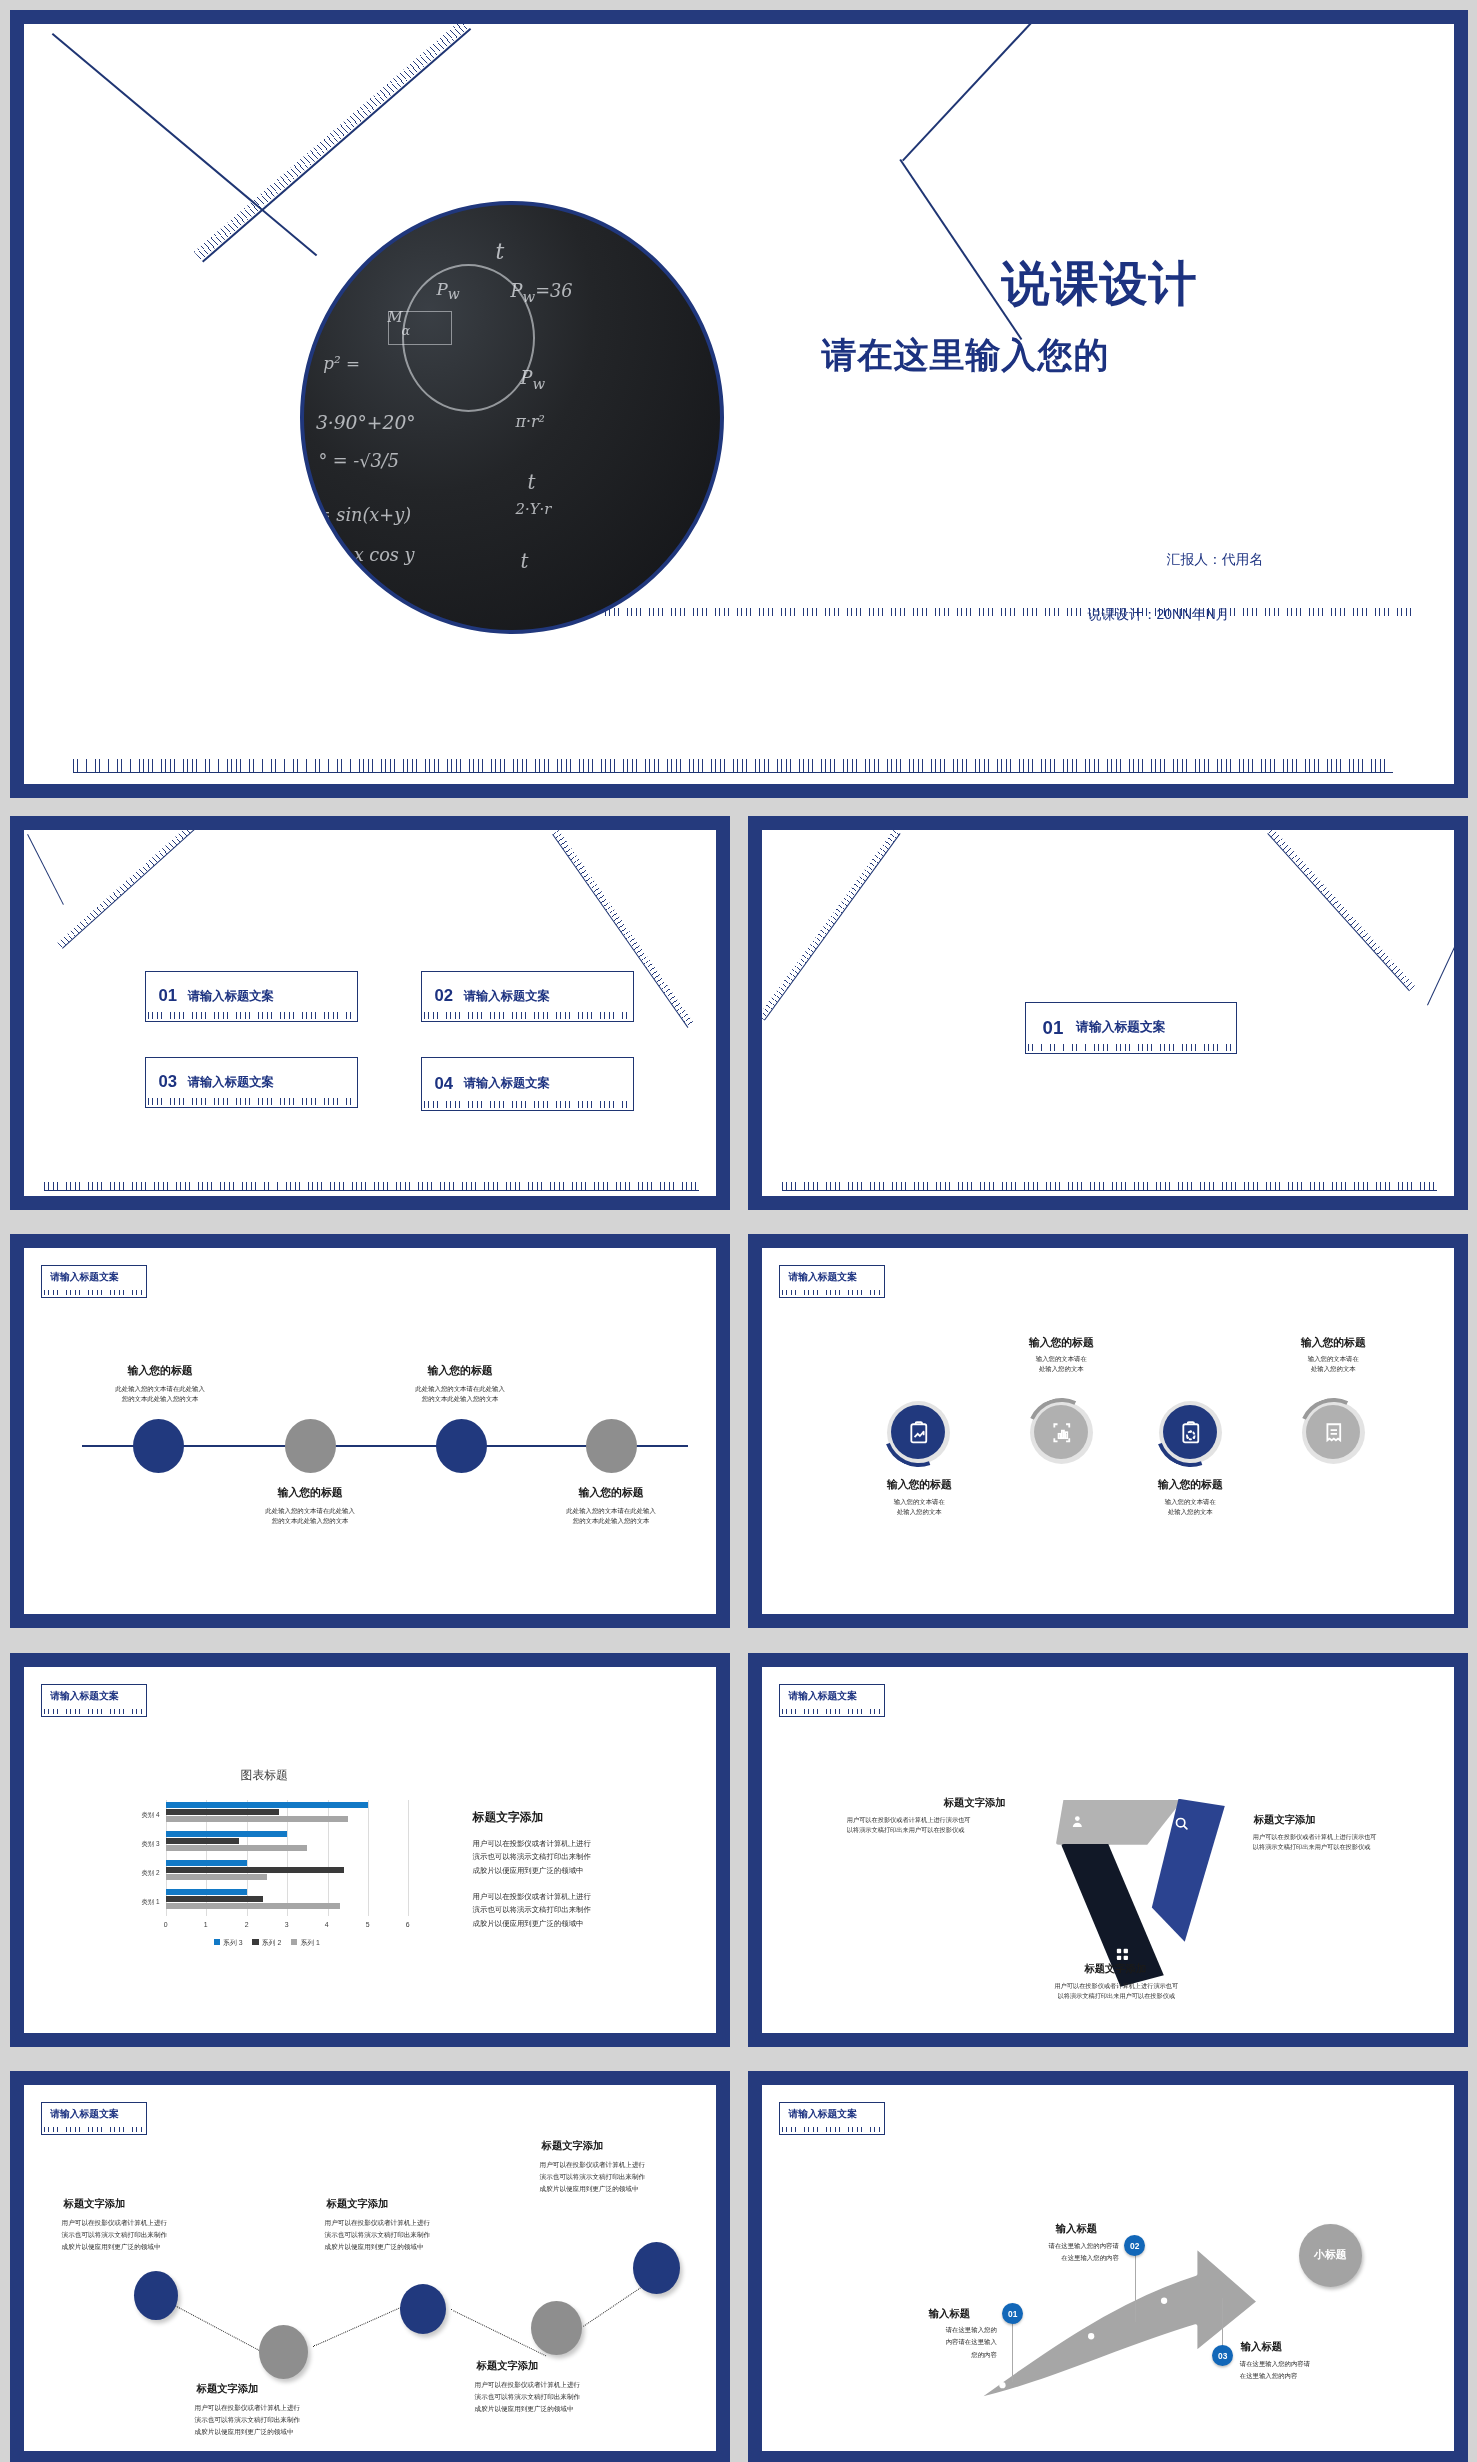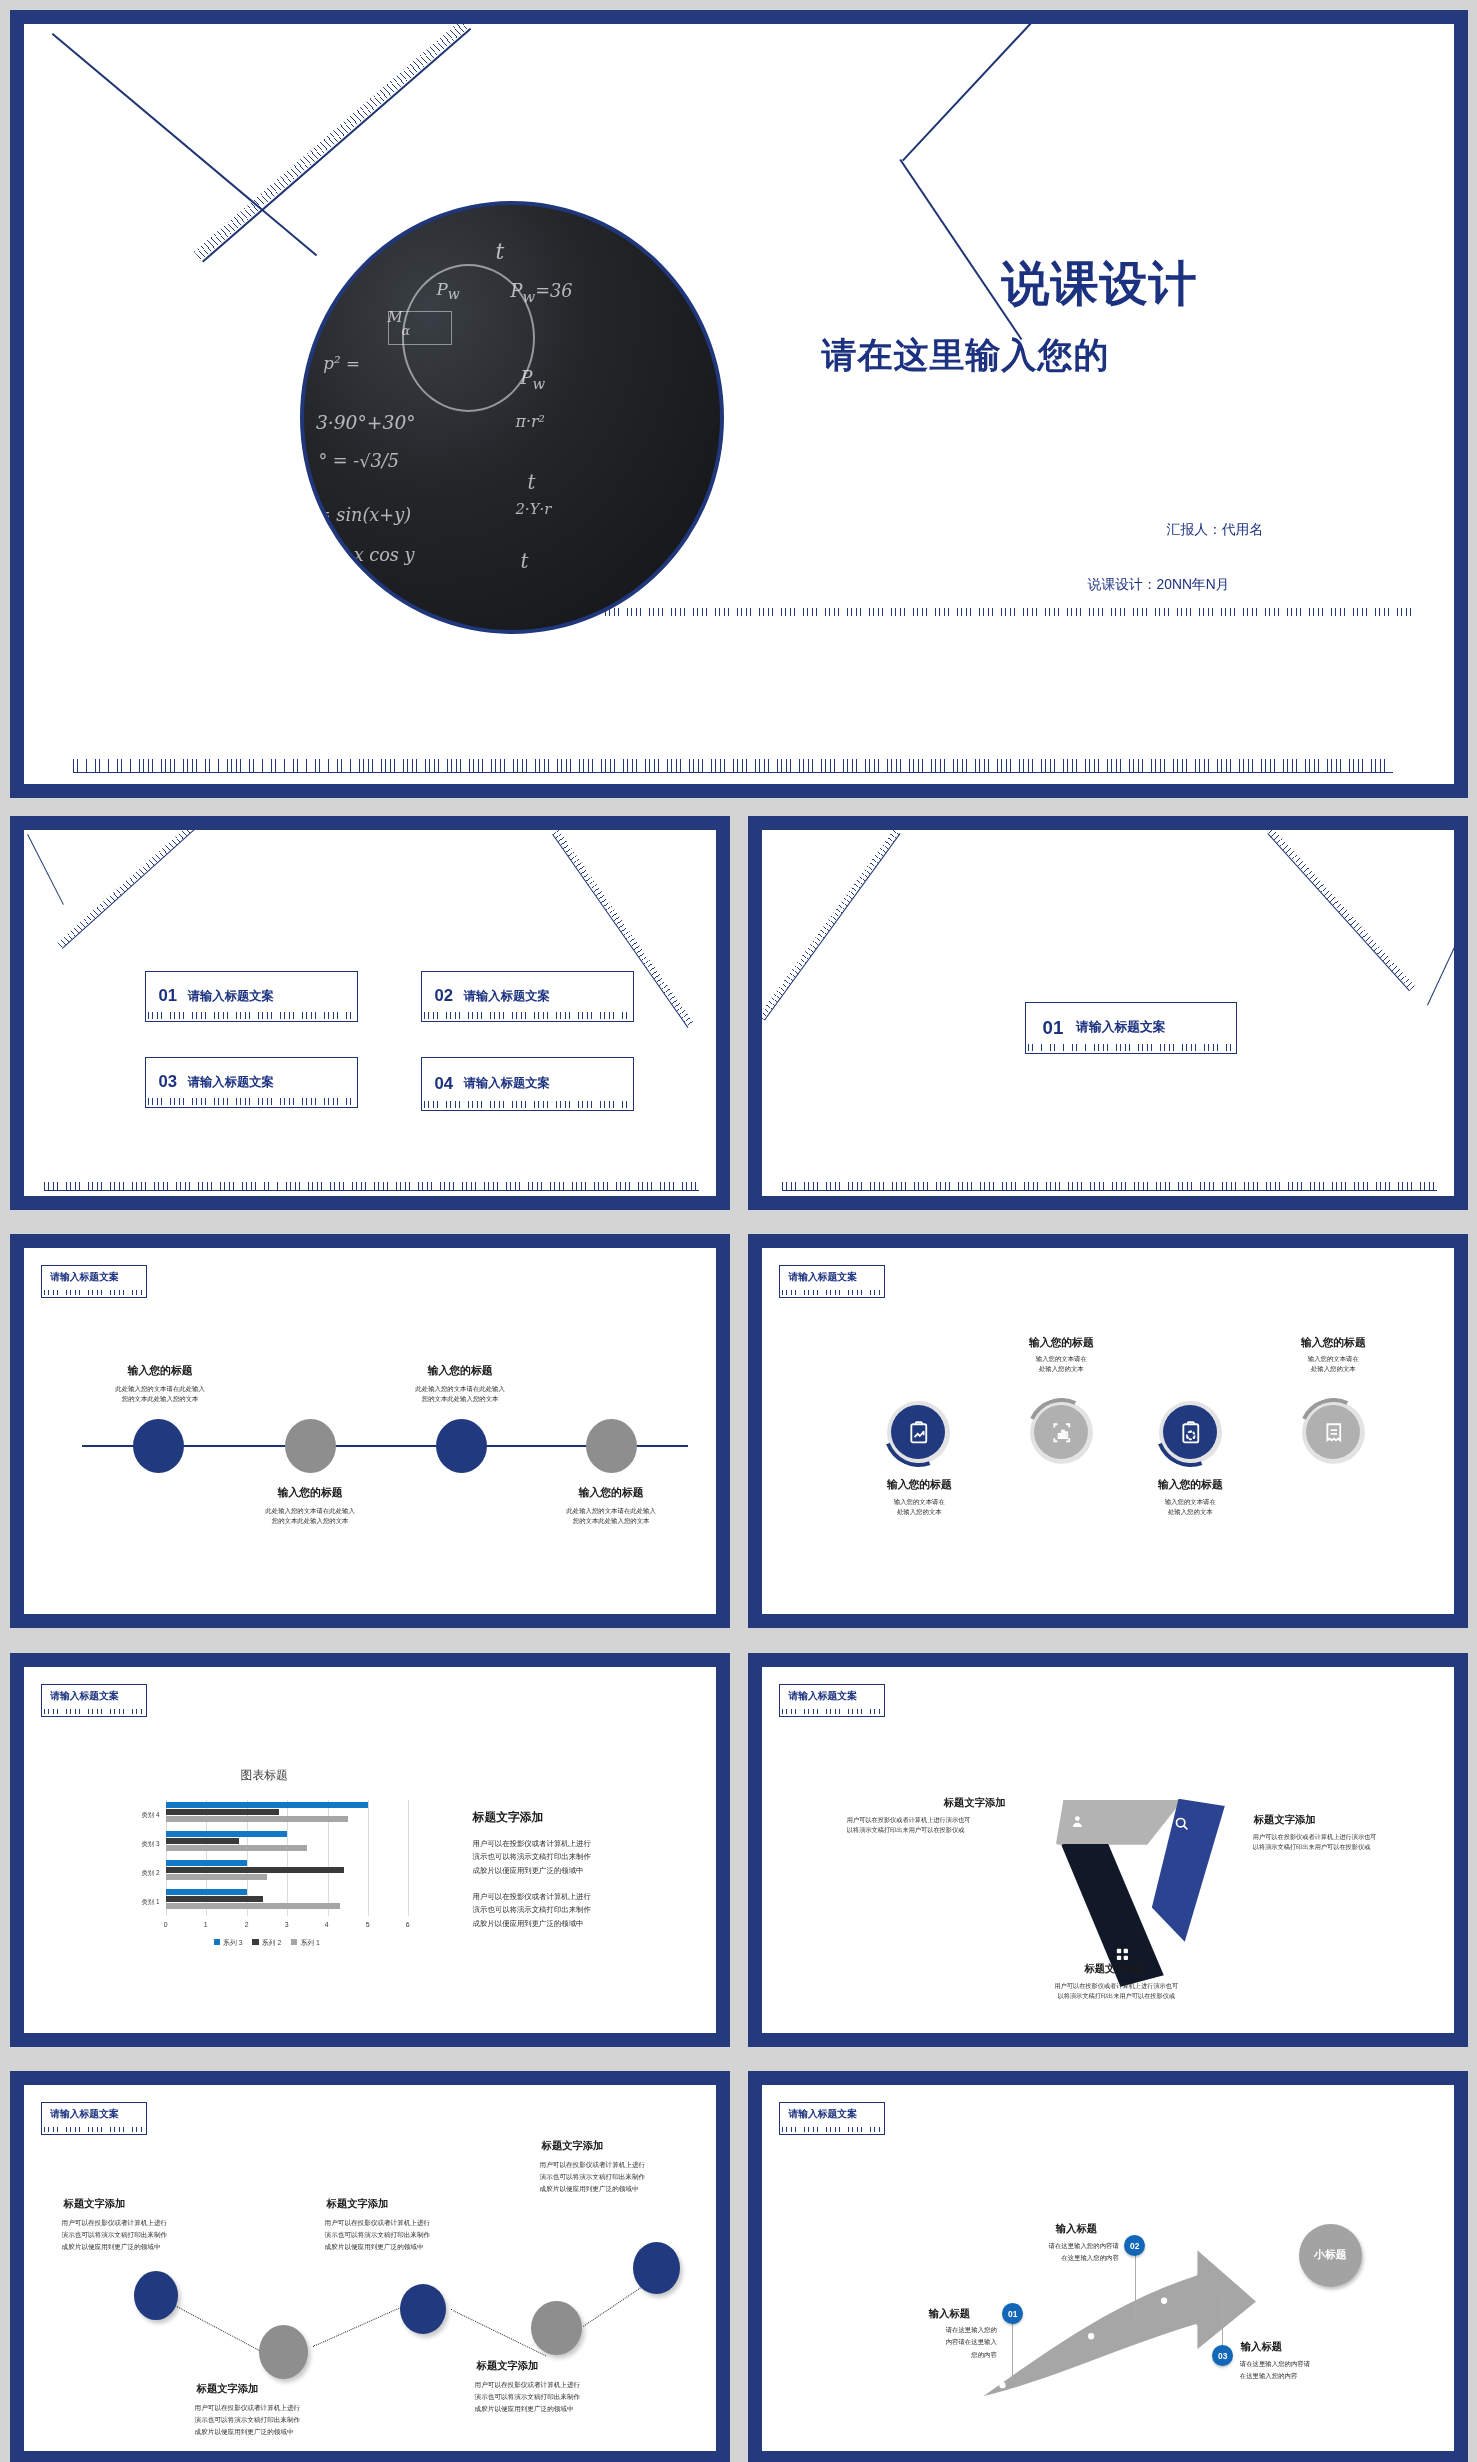--- a/index.html
+++ b/index.html
@@ -38,21 +38,21 @@
   .ruler-rot { transform-origin: 0 0; }
 
   
   .cover-title {
     position: absolute; color: #1c3280; font-weight: 900;
     letter-spacing: 1px; white-space: nowrap;
   }
   .cover-main { font-size: 48px; line-height: 1; }
   .cover-sub  { font-size: 35px; line-height: 1; }
   .cover-meta {
-    position: absolute; color: #1c3280; font-size: 13.8px; white-space: nowrap;
+    position: absolute; color: #1c3280; font-size: 13.8px; white-space: nowrap; margin-top: 30px;
   }
   .blackboard-ellipse {
     position: absolute;
     border-radius: 50%;
     border: 4.4px solid #20377c;
     background:
       radial-gradient(ellipse at 30% 25%, #3a3f45 0%, #232528 40%, #121316 100%);
     overflow: hidden;
   }
   .chalk { position: absolute; color: rgba(235,238,242,.72); font-family: "DejaVu Serif", serif; font-style: italic; white-space: nowrap; }
@@ -161,21 +161,21 @@
 
       <div class="blackboard-ellipse" style="left:276px; top:177px; width:424px; height:433px;">
         <span class="chalk" style="left:192px; top:34px; font-size:21.7px;">t</span>
         <span class="chalk" style="left:84px; top:103px; font-size:14.8px;">M</span>
         <span class="chalk" style="left:133px; top:74px; font-size:16.7px;">P<sub>w</sub></span>
         <span class="chalk" style="left:207px; top:76px; font-size:17.7px;">P<sub>w</sub>=36</span>
         <span class="chalk" style="left:98px; top:118px; font-size:12.8px;">α</span>
         <span class="chalk" style="left:19.7px;  top:148px; font-size:16.7px;">p² =</span>
         <span class="chalk" style="left:217px; top:163px; font-size:17.7px;">P<sub>w</sub></span>
         <span class="chalk" style="left:212px; top:207px; font-size:15.8px;">π·r²</span>
-        <span class="chalk" style="left:12.3px;  top:207px; font-size:18.7px;">3·90°+30°</span>
+        <span class="chalk" style="left:12.3px;  top:207px; font-size:18.7px;">3·90°+20°</span>
         <span class="chalk" style="left:14.8px;  top:246px; font-size:17.7px;">° = -√3/5</span>
         <span class="chalk" style="left:224px; top:266px; font-size:19.7px;">t</span>
         <span class="chalk" style="left:212px; top:295px; font-size:14.8px;">2·Y·r</span>
         <span class="chalk" style="left:12.3px;  top:300px; font-size:17.7px;font-style:italic;">= sin(x+y)</span>
         <span class="chalk" style="left:14.8px;  top:340px; font-size:17.7px;">cos x cos y</span>
         <span class="chalk" style="left:217px; top:345px; font-size:19.7px;">t</span>
         <div style="position:absolute; left:98px; top:59px; width:133px; height:148px; border:2px solid rgba(235,238,242,.55); border-radius:50%;"></div>
         <div style="position:absolute; left:84px; top:106px; width:64px; height:34px; border:1.5px solid rgba(235,238,242,.5);"></div>
       </div>
 

